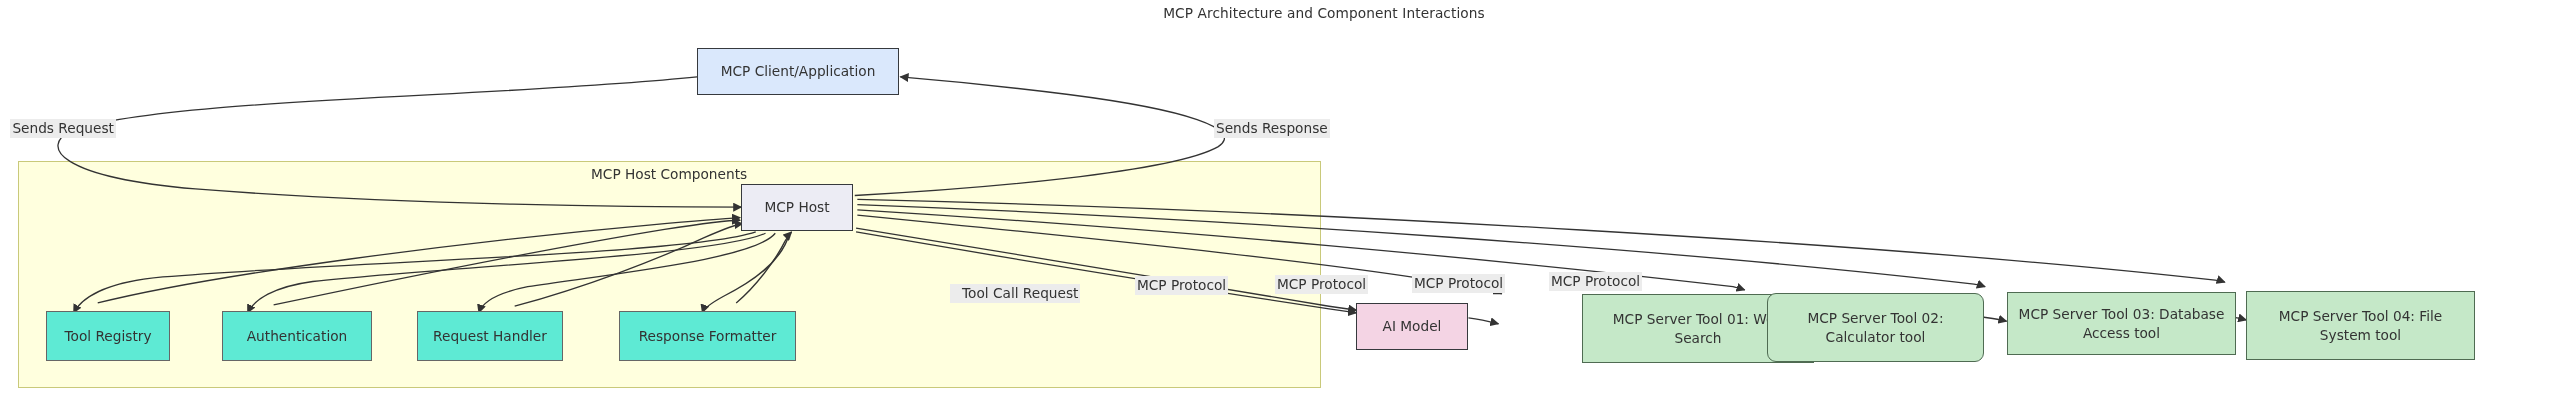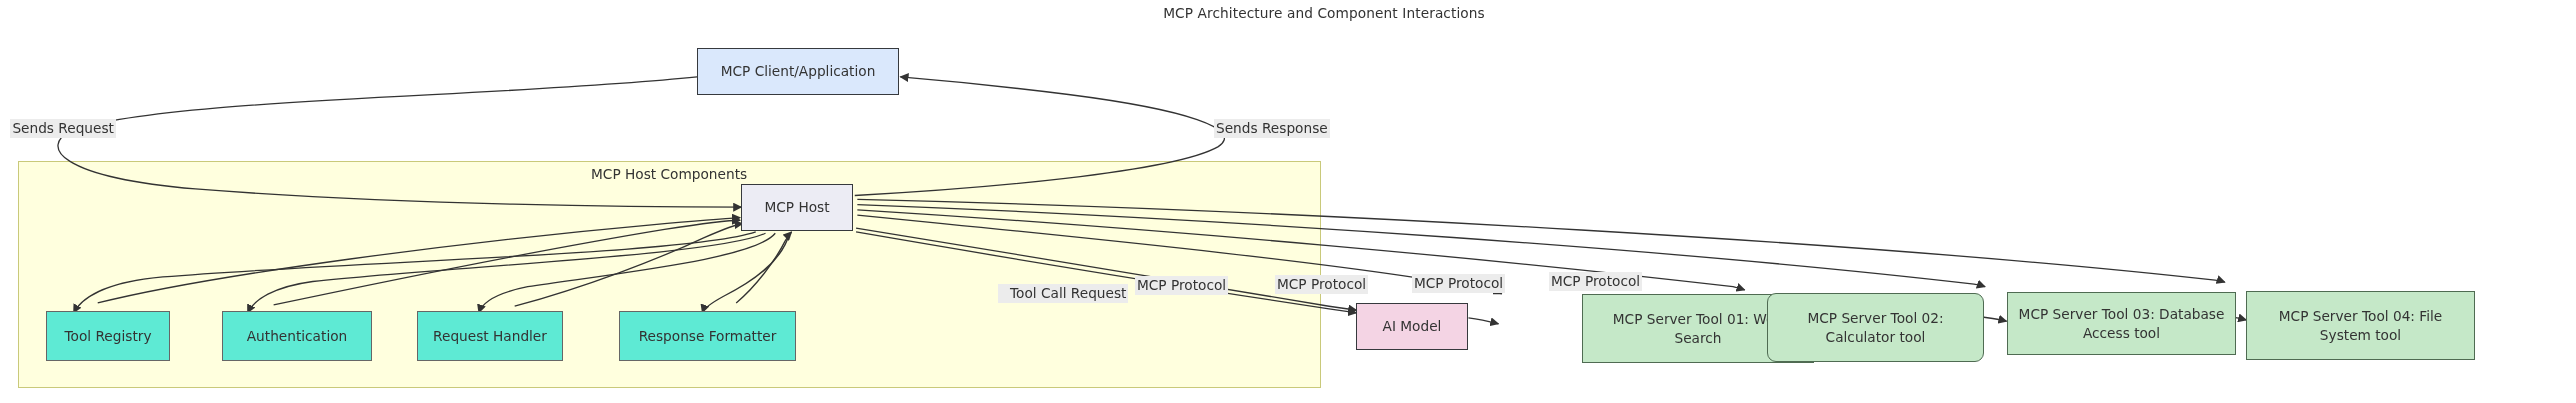--- a/index.html
+++ b/index.html
@@ -194,21 +194,21 @@
   <div class="node node-server" style="left:2246px; top:291px; width:229px; height:69px;">
     <span>MCP Server Tool 04: File System tool</span>
   </div>
 
   <div class="edge-label" style="left:10.4px; top:119px;">Sends Request</div>
 
   <div class="edge-label" style="left:1214px; top:119px;">Sends Response</div>
 
   <div class="edge-label hidden-under" style="left:1002px; top:284px;">Invokes</div>
 
-  <div class="edge-label" style="left:998px; top:284px; z-index:2;padding-left:12px;">Tool Call Request</div>
+  <div class="edge-label" style="left:950px; top:284px; z-index:2;padding-left:12px;">Tool Call Request</div>
 
   <div class="edge-label" style="left:1135px; top:276px;">MCP Protocol</div>
 
   <div class="edge-label" style="left:1275px; top:275px;">MCP Protocol</div>
 
   <div class="edge-label" style="left:1412px; top:274px;">MCP Protocol</div>
 
   <div class="edge-label" style="left:1549px; top:272px;">MCP Protocol</div>
 
 </div>

